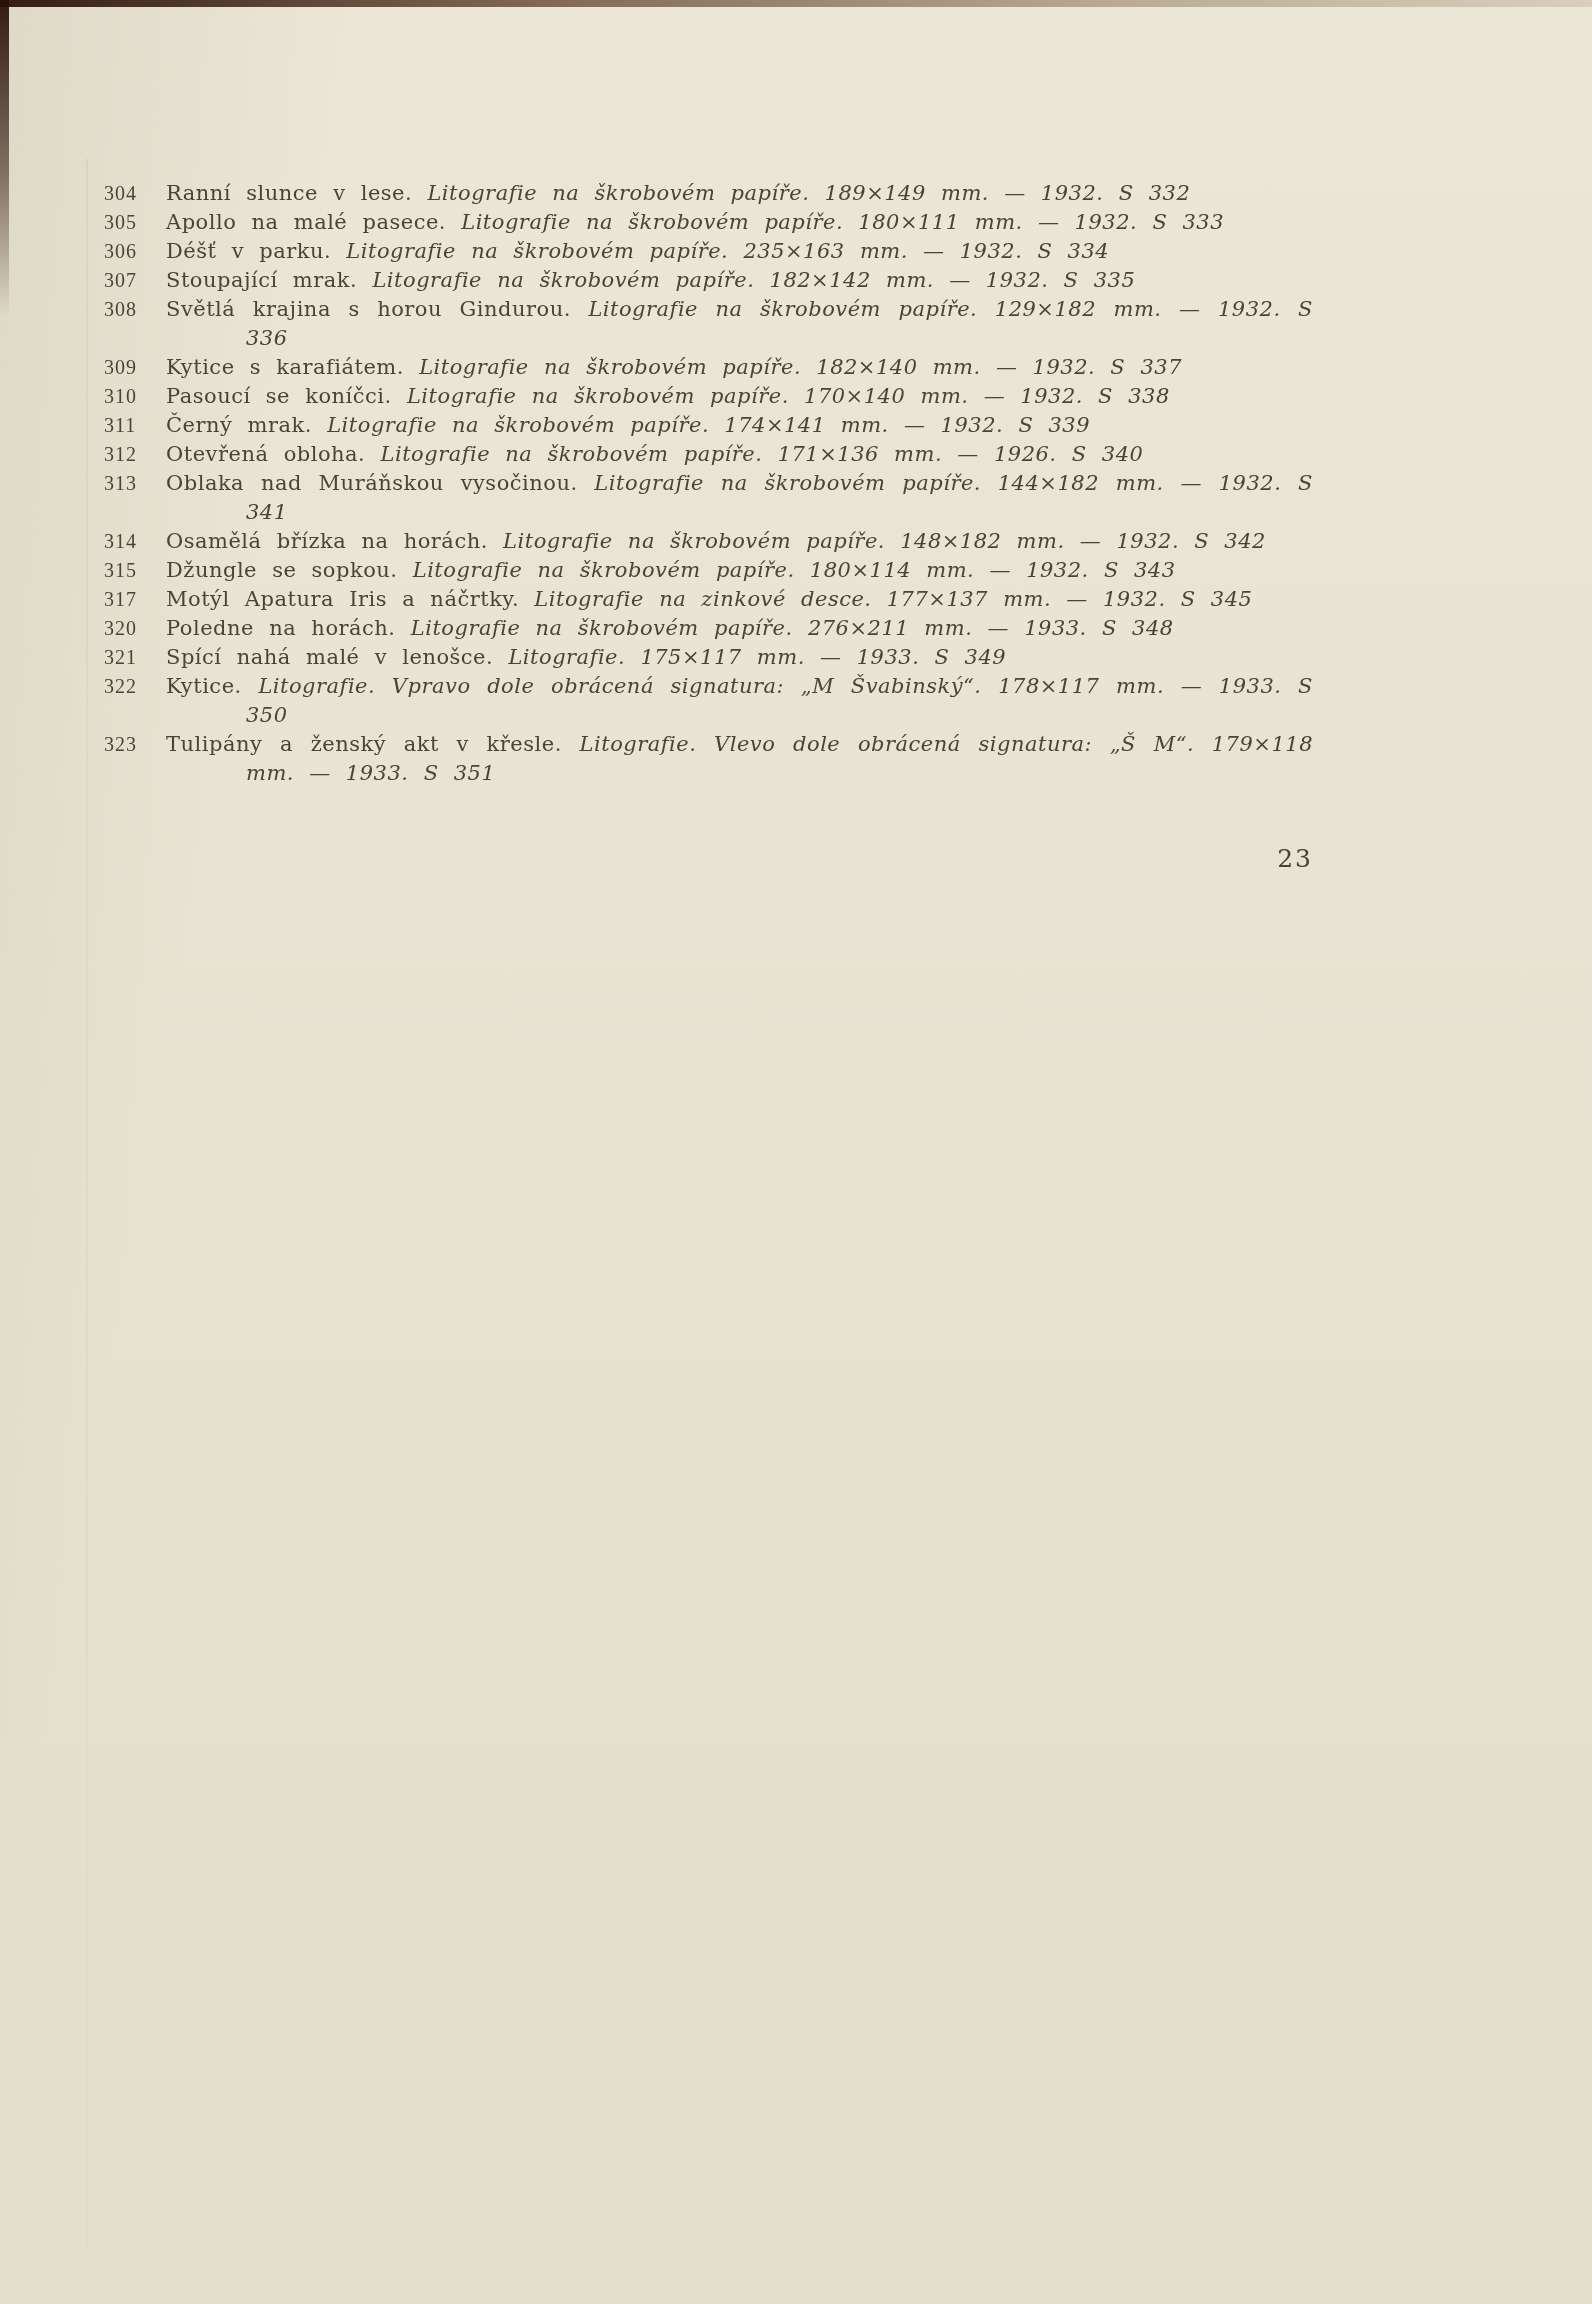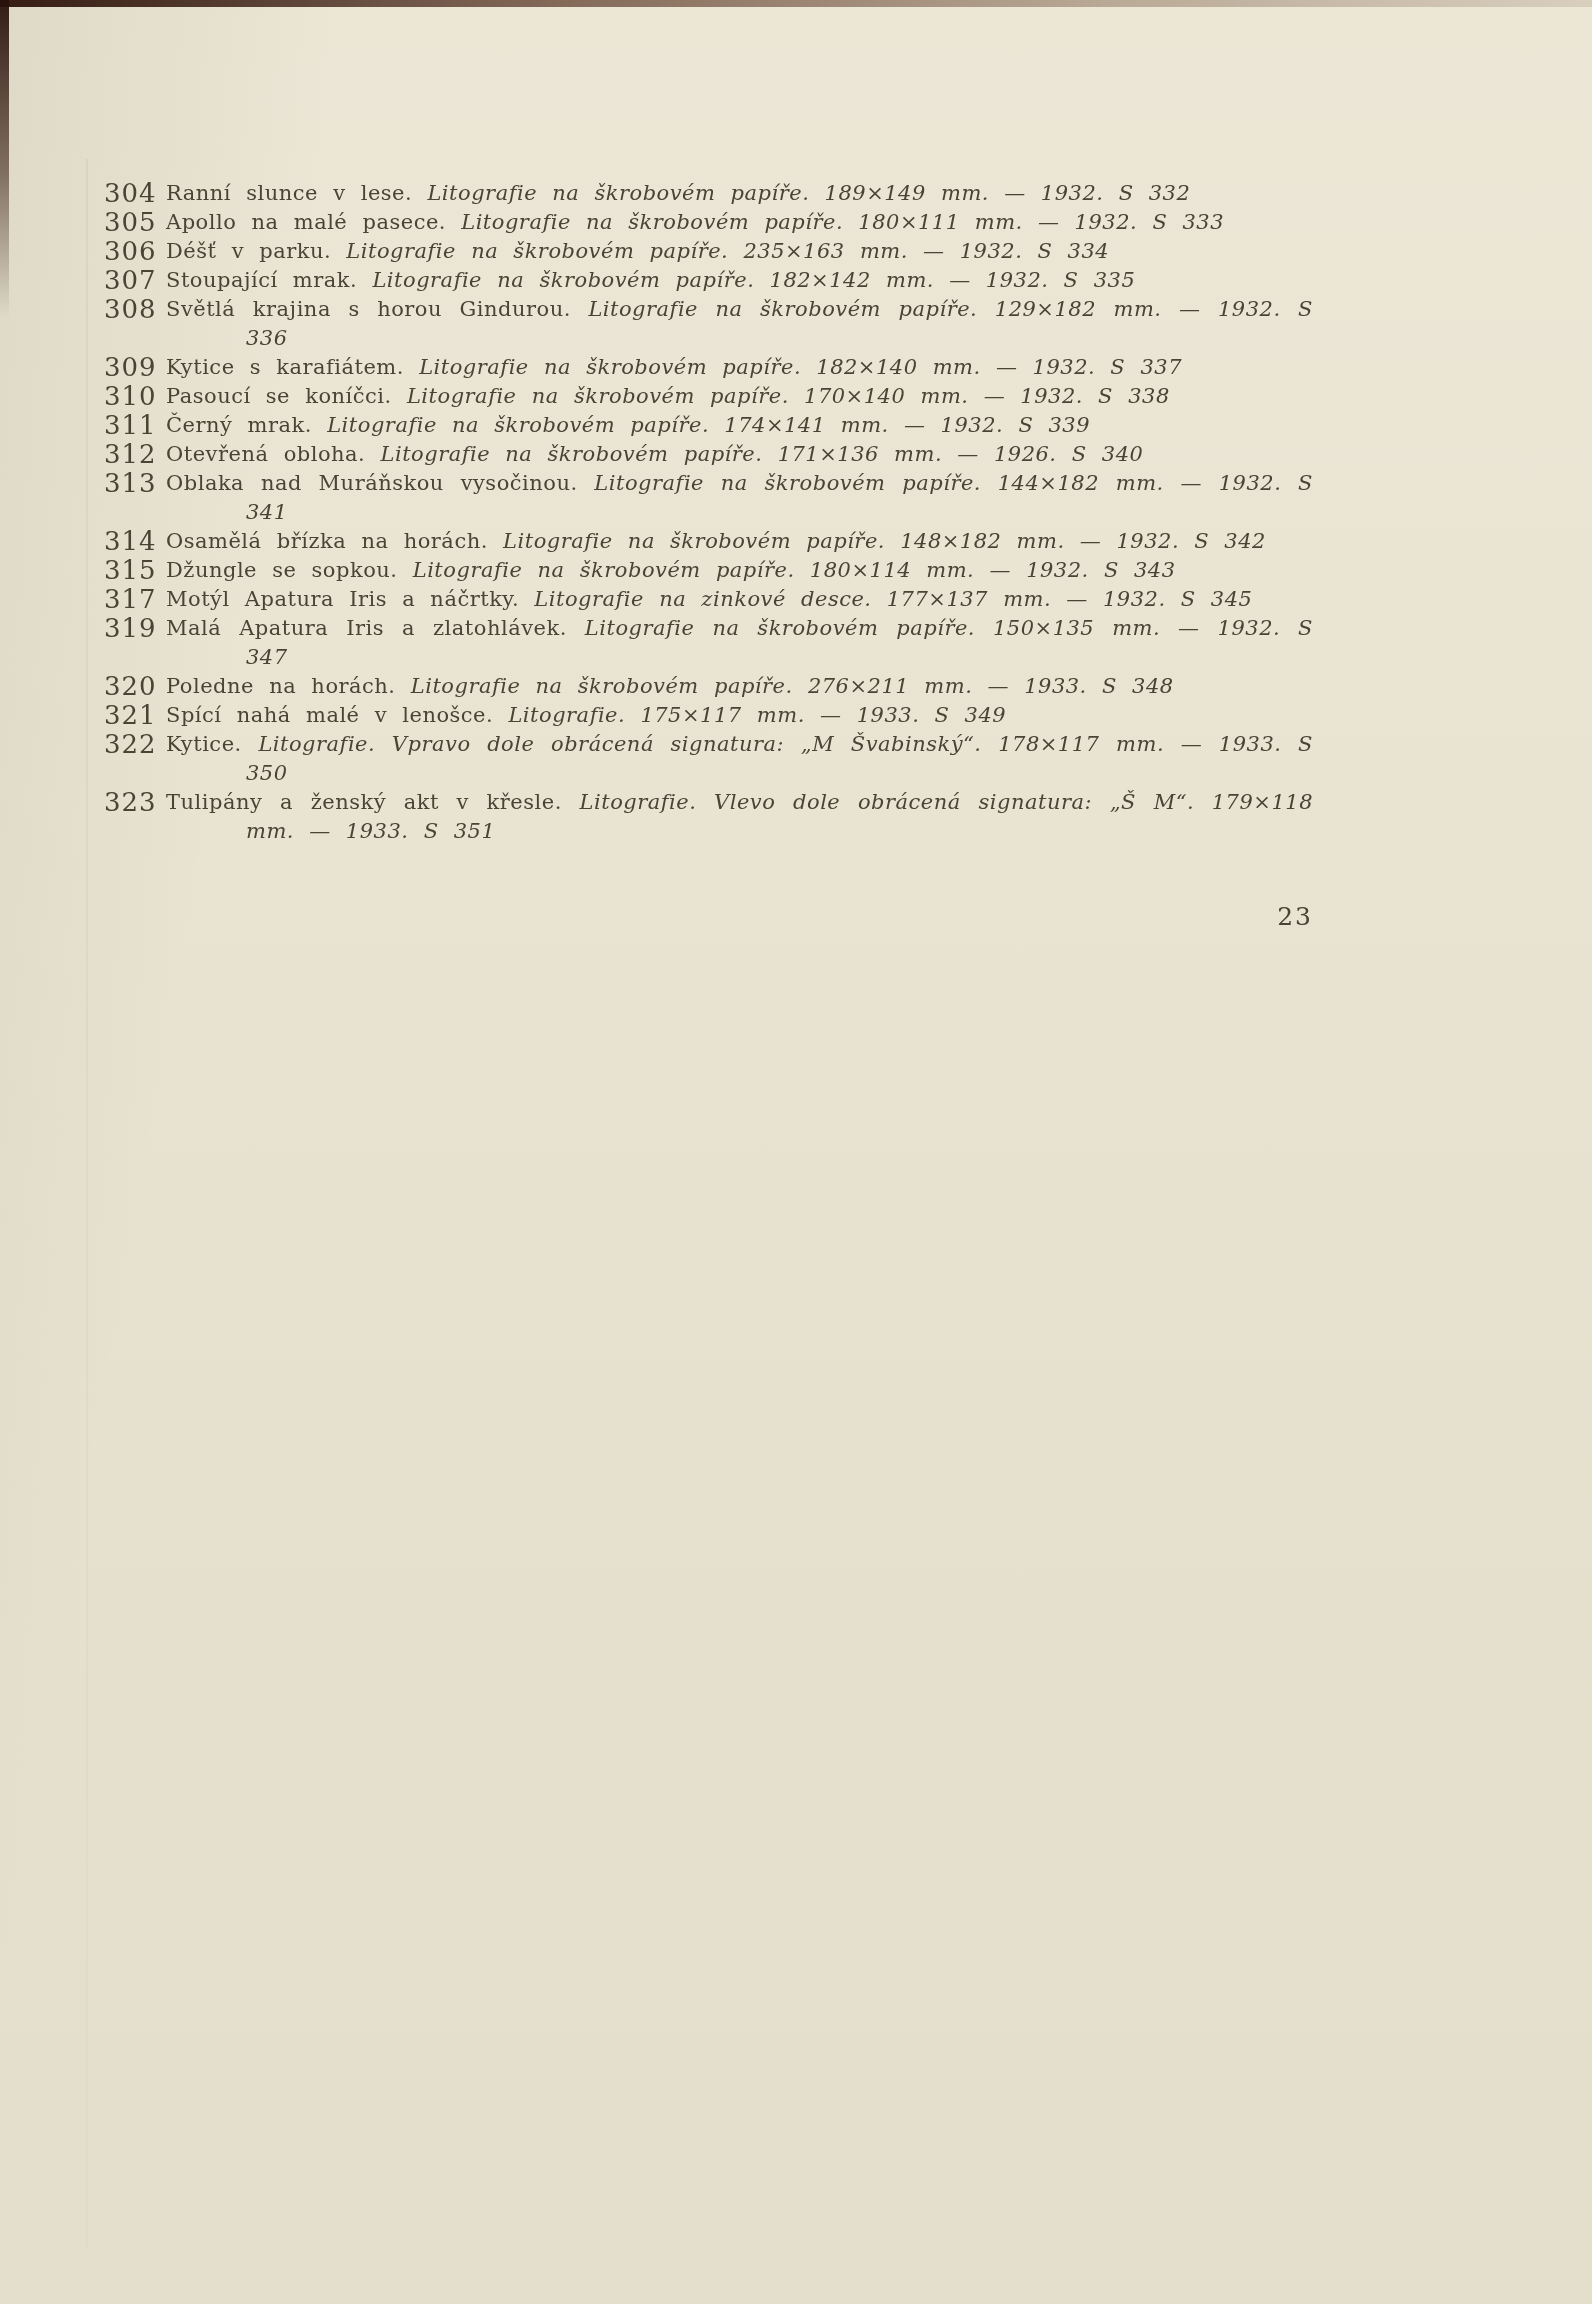--- a/index.html
+++ b/index.html
@@ -59,23 +59,24 @@
   .catalog { list-style: none; }
 
   .entry {
     display: flex;
     align-items: flex-start;
   }
 
   .num {
     flex: 0 0 62px;
     width: 62px;
-    font-size: 26px;
+    font-size: 20px;
     line-height: 29px;
     letter-spacing: 1px;
+    font-family: Liberation Serif, serif;
   }
 
   .body {
     flex: 1 1 auto;
     font-size: 21px;
     line-height: 29px;
     text-align: justify;
     padding-left: 80px;
     text-indent: -80px;
     letter-spacing: 0.5px;
@@ -161,24 +162,20 @@
     <p class="body"><span class="title">Džungle se sopkou. </span><span class="details">Litografie na škrobovém papíře. 180×114 mm. — 1932. S 343</span></p>
   </li>
 
 
   <li class="entry">
     <span class="num">317</span>
     <p class="body"><span class="title">Motýl Apatura Iris a náčrtky. </span><span class="details">Litografie na zinkové desce. 177×137 mm. — 1932. S 345</span></p>
   </li>
 
 
-  <li class="entry">
-    <span class="num">319</span>
-    <p class="body"><span class="title">Malá Apatura Iris a zlatohlávek. </span><span class="details">Litografie na škrobovém papíře. 150×135 mm. — 1932. S 347</span></p>
-  </li>
 
   <li class="entry">
     <span class="num">320</span>
     <p class="body"><span class="title">Poledne na horách. </span><span class="details">Litografie na škrobovém papíře. 276×211 mm. — 1933. S 348</span></p>
   </li>
 
   <li class="entry">
     <span class="num">321</span>
     <p class="body"><span class="title">Spící nahá malé v lenošce. </span><span class="details">Litografie. 175×117 mm. — 1933. S 349</span></p>
   </li>

